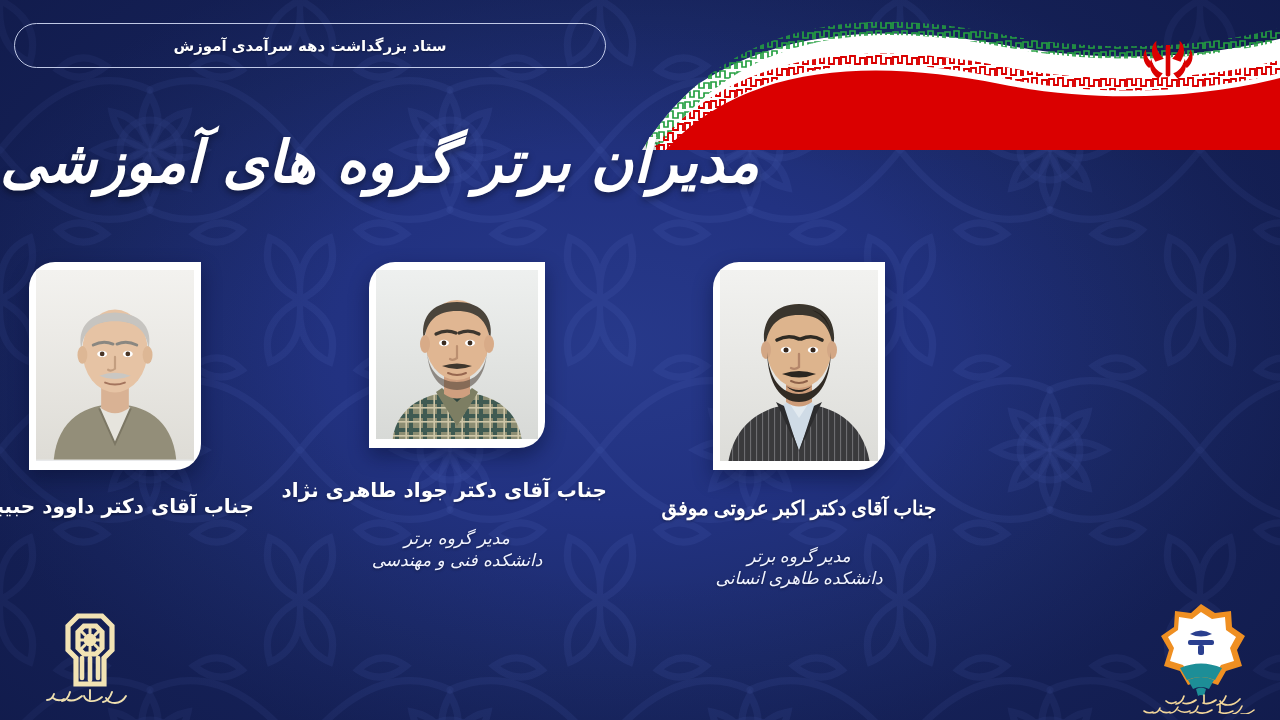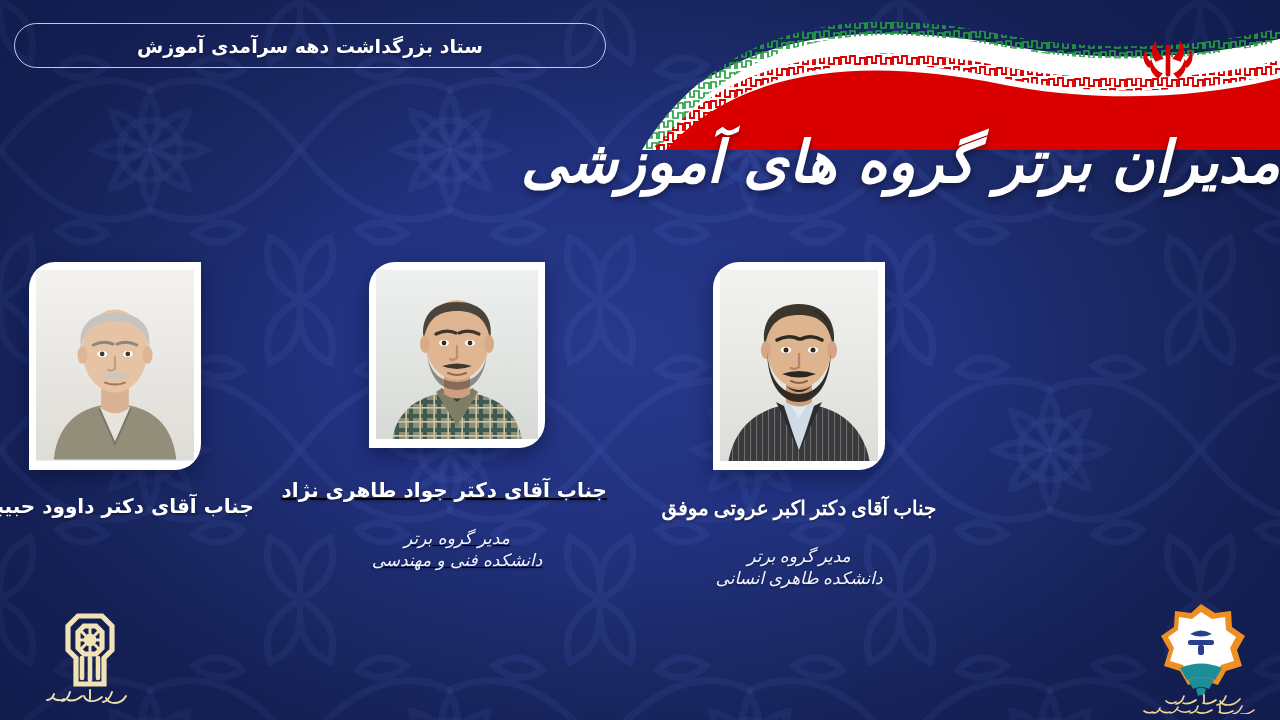--- a/index.html
+++ b/index.html
@@ -27,29 +27,29 @@
   }
   
   .pill{
     position:absolute;left:14px;top:23px;width:592px;height:45px;
     border:1.6px solid rgba(222,230,255,.85);
     border-radius:26px;
     display:flex;align-items:center;justify-content:center;
     box-sizing:border-box;
   }
   .pill span{
-    color:#ffffff;font-size:19px;font-weight:bold;letter-spacing:.2px;
+    color:#ffffff;font-size:15px;font-weight:bold;letter-spacing:.2px;
     text-shadow:0 1px 2px rgba(0,0,0,.35);
     white-space:nowrap;
   }
   
   .ribbon{position:absolute;right:0;top:0;width:700px;height:150px;}
   
   .title{
-    position:absolute;top:128px;left:0;right:0;text-align:right;
+    position:absolute;top:128px;left:0;right:12px;text-align:left;
     color:#ffffff;
     font-size:58px;font-weight:bold;font-style:italic;
     letter-spacing:-0.5px;
     text-shadow:0 3px 7px rgba(0,0,0,.45);
     white-space:nowrap;
   }
   
   .cards{
     position:absolute;top:262px;left:0;right:0;height:340px;
     display:flex;flex-direction:row-reverse;justify-content:flex-start;align-items:flex-start;
@@ -71,21 +71,21 @@
     text-shadow:0 1px 3px rgba(0,0,0,.4);
     white-space:nowrap;
   }
   .c-role{
     margin-top:26px;color:#f1f4ff;font-size:17px;line-height:1.28;
     font-style:italic;text-shadow:0 1px 3px rgba(0,0,0,.4);
   }
   .c-role div{white-space:nowrap;}
   
   .card.c1 .caption{margin-top:26px;font-family:Liberation Serif, serif;}
-  .card.c2 .caption{margin-top:30px;text-decoration:underline;}
+  .card.c2 .caption{margin-top:30px;}
   .card.c3 .caption{margin-top:24px;}
   
   .logo-left{position:absolute;left:20px;bottom:8px;width:140px;height:112px;}
   .logo-right{position:absolute;right:14px;bottom:6px;width:130px;height:116px;}
 </style>
 </head>
 <body>
 
 <div id="poster">
 

